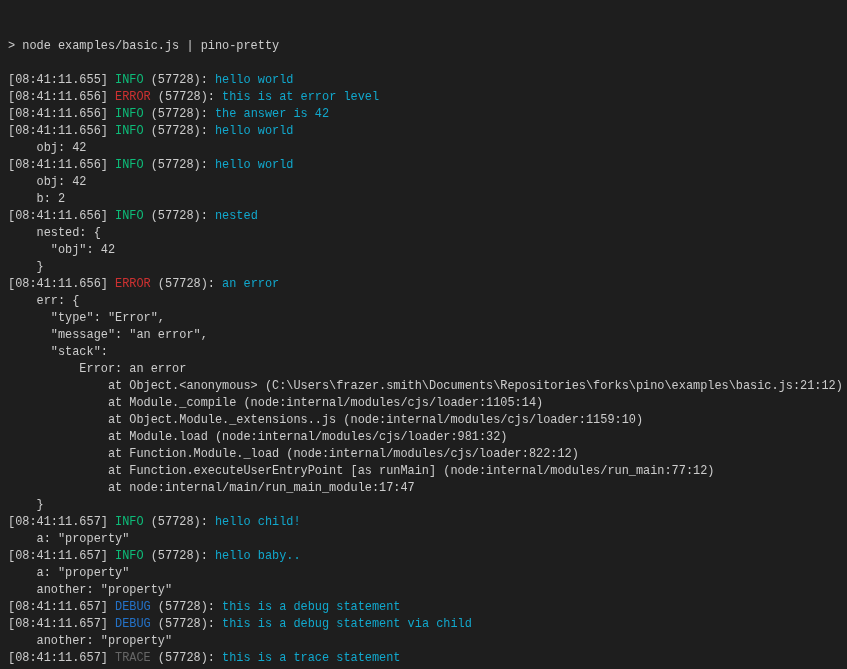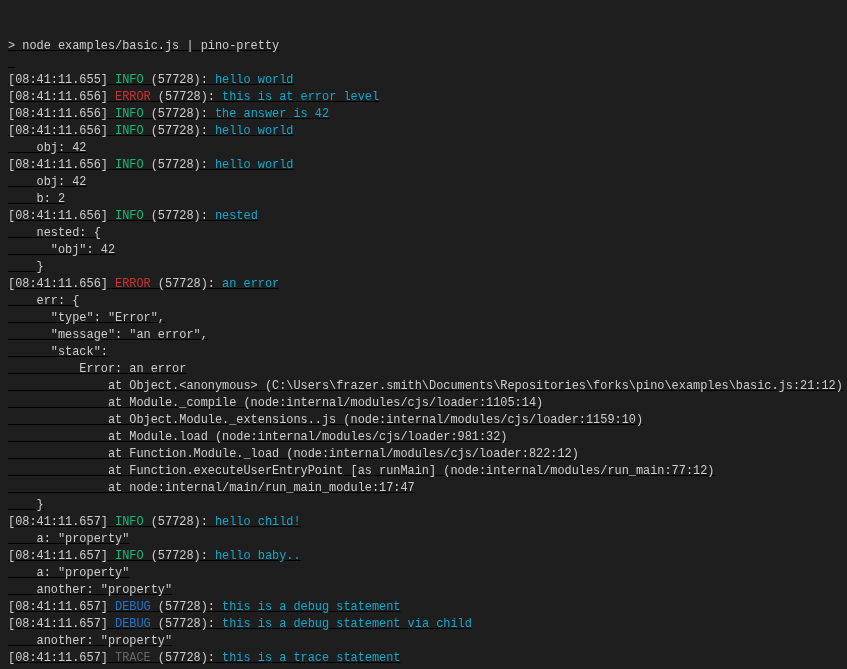--- a/index.html
+++ b/index.html
@@ -17,21 +17,20 @@
     box-sizing: border-box;
     padding: 4px 0 0 8px;
     font-family: "Liberation Mono", "DejaVu Sans Mono", monospace;
     font-size: 11.9px;
     line-height: 17px;
     white-space: pre;
     cursor: text;
   }
   .line {
     height: 17px;
-    text-decoration: underline;
   }
 </style>
 </head>
 <body style="background: rgb(30, 30, 30);">
 
 <div class="terminal">
   <div id="lines"><div class="line"><span style="color: rgb(204, 204, 204);">&gt; node examples/basic.js | pino-pretty</span></div><div class="line">&nbsp;</div><div class="line"><span style="color: rgb(204, 204, 204);">[08:41:11.655] </span><span style="color: rgb(13, 188, 121);">INFO</span><span style="color: rgb(204, 204, 204);"> (57728): </span><span style="color: rgb(17, 168, 205);">hello world</span></div><div class="line"><span style="color: rgb(204, 204, 204);">[08:41:11.656] </span><span style="color: rgb(205, 49, 49);">ERROR</span><span style="color: rgb(204, 204, 204);"> (57728): </span><span style="color: rgb(17, 168, 205);">this is at error level</span></div><div class="line"><span style="color: rgb(204, 204, 204);">[08:41:11.656] </span><span style="color: rgb(13, 188, 121);">INFO</span><span style="color: rgb(204, 204, 204);"> (57728): </span><span style="color: rgb(17, 168, 205);">the answer is 42</span></div><div class="line"><span style="color: rgb(204, 204, 204);">[08:41:11.656] </span><span style="color: rgb(13, 188, 121);">INFO</span><span style="color: rgb(204, 204, 204);"> (57728): </span><span style="color: rgb(17, 168, 205);">hello world</span></div><div class="line"><span style="color: rgb(204, 204, 204);">    obj: 42</span></div><div class="line"><span style="color: rgb(204, 204, 204);">[08:41:11.656] </span><span style="color: rgb(13, 188, 121);">INFO</span><span style="color: rgb(204, 204, 204);"> (57728): </span><span style="color: rgb(17, 168, 205);">hello world</span></div><div class="line"><span style="color: rgb(204, 204, 204);">    obj: 42</span></div><div class="line"><span style="color: rgb(204, 204, 204);">    b: 2</span></div><div class="line"><span style="color: rgb(204, 204, 204);">[08:41:11.656] </span><span style="color: rgb(13, 188, 121);">INFO</span><span style="color: rgb(204, 204, 204);"> (57728): </span><span style="color: rgb(17, 168, 205);">nested</span></div><div class="line"><span style="color: rgb(204, 204, 204);">    nested: {</span></div><div class="line"><span style="color: rgb(204, 204, 204);">      "obj": 42</span></div><div class="line"><span style="color: rgb(204, 204, 204);">    }</span></div><div class="line"><span style="color: rgb(204, 204, 204);">[08:41:11.656] </span><span style="color: rgb(205, 49, 49);">ERROR</span><span style="color: rgb(204, 204, 204);"> (57728): </span><span style="color: rgb(17, 168, 205);">an error</span></div><div class="line"><span style="color: rgb(204, 204, 204);">    err: {</span></div><div class="line"><span style="color: rgb(204, 204, 204);">      "type": "Error",</span></div><div class="line"><span style="color: rgb(204, 204, 204);">      "message": "an error",</span></div><div class="line"><span style="color: rgb(204, 204, 204);">      "stack":</span></div><div class="line"><span style="color: rgb(204, 204, 204);">          Error: an error</span></div><div class="line"><span style="color: rgb(204, 204, 204);">              at Object.&lt;anonymous&gt; (C:\Users\frazer.smith\Documents\Repositories\forks\pino\examples\basic.js:21:12)</span></div><div class="line"><span style="color: rgb(204, 204, 204);">              at Module._compile (node:internal/modules/cjs/loader:1105:14)</span></div><div class="line"><span style="color: rgb(204, 204, 204);">              at Object.Module._extensions..js (node:internal/modules/cjs/loader:1159:10)</span></div><div class="line"><span style="color: rgb(204, 204, 204);">              at Module.load (node:internal/modules/cjs/loader:981:32)</span></div><div class="line"><span style="color: rgb(204, 204, 204);">              at Function.Module._load (node:internal/modules/cjs/loader:822:12)</span></div><div class="line"><span style="color: rgb(204, 204, 204);">              at Function.executeUserEntryPoint [as runMain] (node:internal/modules/run_main:77:12)</span></div><div class="line"><span style="color: rgb(204, 204, 204);">              at node:internal/main/run_main_module:17:47</span></div><div class="line"><span style="color: rgb(204, 204, 204);">    }</span></div><div class="line"><span style="color: rgb(204, 204, 204);">[08:41:11.657] </span><span style="color: rgb(13, 188, 121);">INFO</span><span style="color: rgb(204, 204, 204);"> (57728): </span><span style="color: rgb(17, 168, 205);">hello child!</span></div><div class="line"><span style="color: rgb(204, 204, 204);">    a: "property"</span></div><div class="line"><span style="color: rgb(204, 204, 204);">[08:41:11.657] </span><span style="color: rgb(13, 188, 121);">INFO</span><span style="color: rgb(204, 204, 204);"> (57728): </span><span style="color: rgb(17, 168, 205);">hello baby..</span></div><div class="line"><span style="color: rgb(204, 204, 204);">    a: "property"</span></div><div class="line"><span style="color: rgb(204, 204, 204);">    another: "property"</span></div><div class="line"><span style="color: rgb(204, 204, 204);">[08:41:11.657] </span><span style="color: rgb(36, 114, 200);">DEBUG</span><span style="color: rgb(204, 204, 204);"> (57728): </span><span style="color: rgb(17, 168, 205);">this is a debug statement</span></div><div class="line"><span style="color: rgb(204, 204, 204);">[08:41:11.657] </span><span style="color: rgb(36, 114, 200);">DEBUG</span><span style="color: rgb(204, 204, 204);"> (57728): </span><span style="color: rgb(17, 168, 205);">this is a debug statement via child</span></div><div class="line"><span style="color: rgb(204, 204, 204);">    another: "property"</span></div><div class="line"><span style="color: rgb(204, 204, 204);">[08:41:11.657] </span><span style="color: rgb(102, 102, 102);">TRACE</span><span style="color: rgb(204, 204, 204);"> (57728): </span><span style="color: rgb(17, 168, 205);">this is a trace statement</span></div><div class="line"><span style="color: rgb(204, 204, 204);">[08:41:11.657] </span><span style="color: rgb(36, 114, 200);">DEBUG</span><span style="color: rgb(204, 204, 204);"> (57728): </span><span style="color: rgb(17, 168, 205);">this is a "debug" statement with "</span></div></div>
 </div>
 
 </body></html>

